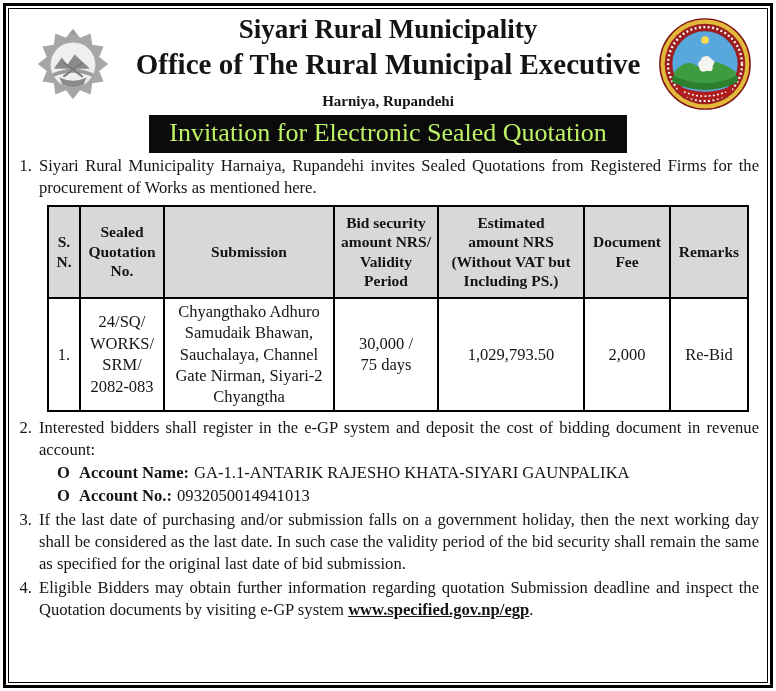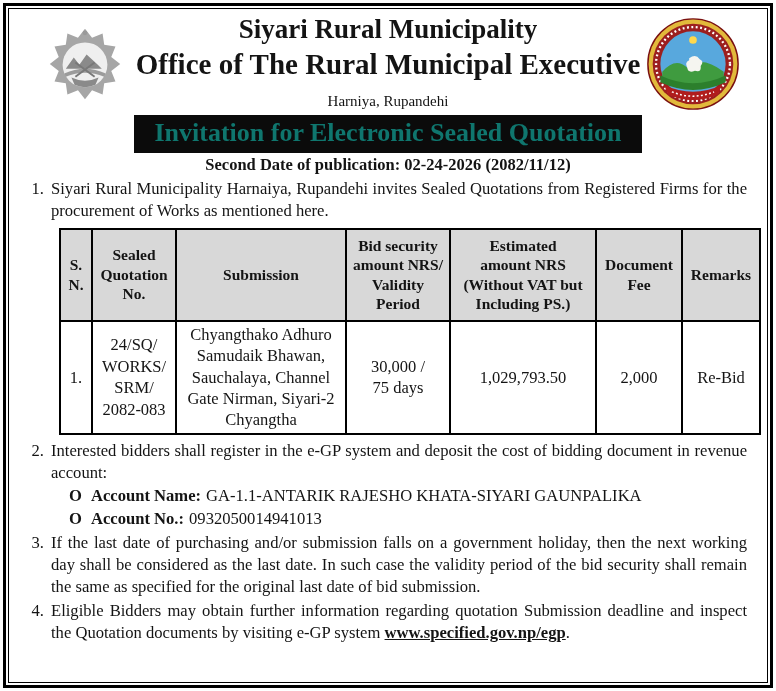--- a/index.html
+++ b/index.html
@@ -10,35 +10,35 @@
     font-family: "Liberation Serif", serif;
     color: #141414;
   }
   .outer-border {
     position: absolute; left: 3px; top: 3px; right: 3px; bottom: 3px;
     border: 3.5px solid #000;
   }
   .inner-border {
     position: absolute; left: 2px; top: 2px; right: 2px; bottom: 2px;
     border: 1.5px solid #000;
-    padding: 3px 20px 4px;
+    padding: 3px 8px 4px;
     box-sizing: border-box;
     overflow: hidden;
   }
   
   .header { position: relative; text-align: center; }
   .logo { position: absolute; }
   .logo-left  { left: 16px; top: 10px; width: 80px; height: 80px; }
   .logo-right { right: 6px; top: 2px; width: 96px; height: 96px; }
   .h-muni   { font-size: 27px; font-weight: bold; margin: 2px 0 0; line-height: 1.15; }
   .h-office { font-size: 29px; font-weight: bold; margin: 3px 0 12px; line-height: 1.15; }
-  .h-addr   { font-size: 15px; font-weight: normal; margin: 3px 0 0; }
+  .h-addr   { font-size: 15px; font-weight: bold; margin: 3px 0 0; }
   .banner {
-    background: #0b0b0b; color: #0f766e;
-    font-weight: bold; font-size: 26px; line-height: 1.2;
+    background: #0b0b0b; color: #bef264;
+    font-weight: normal; font-size: 26px; line-height: 1.2;
     text-align: left; width: max-content;
     margin: 5px auto 2px; padding: 2px 20px 4px;
   }
   .pub { font-weight: bold; font-size: 16.5px; text-align: center; margin: 1px 0 3px; }
   
   .sec { display: flex; gap: 7px; font-size: 16.6px; line-height: 1.33; margin-top: 2px; }
   .sec .num { flex: 0 0 15px; text-align: right; }
   .sec .txt { flex: 1; text-align: justify; }
   .link { font-weight: bold; text-decoration: underline; }
   
@@ -99,21 +99,20 @@
         <path d="M20 72 Q50 86 80 72 L76 82 Q50 93 24 82 Z" fill="#b01d1d"></path>
         <path d="M28 79 Q50 88 72 79" stroke="#ffffff" stroke-width="1.6" stroke-dasharray="2 2.4" fill="none"></path>
       </svg>
     </div>
     <div class="h-muni">Siyari Rural Municipality</div>
     <div class="h-office">Office of The Rural Municipal Executive</div>
     <div class="h-addr">Harniya, Rupandehi</div>
   </div>
 
   <div class="banner">Invitation for Electronic Sealed Quotation</div>
-  <div class="pub">Second Date of publication: 02-24-2026 (2082/11/12)</div>
 
   <div class="sec">
     <span class="num">1.</span>
     <div class="txt">Siyari Rural Municipality Harnaiya, Rupandehi invites Sealed Quotations from Registered Firms for the procurement of Works as mentioned here.</div>
   </div>
 
   <table>
     <colgroup>
       <col class="col-sn">
           <col class="col-no">

